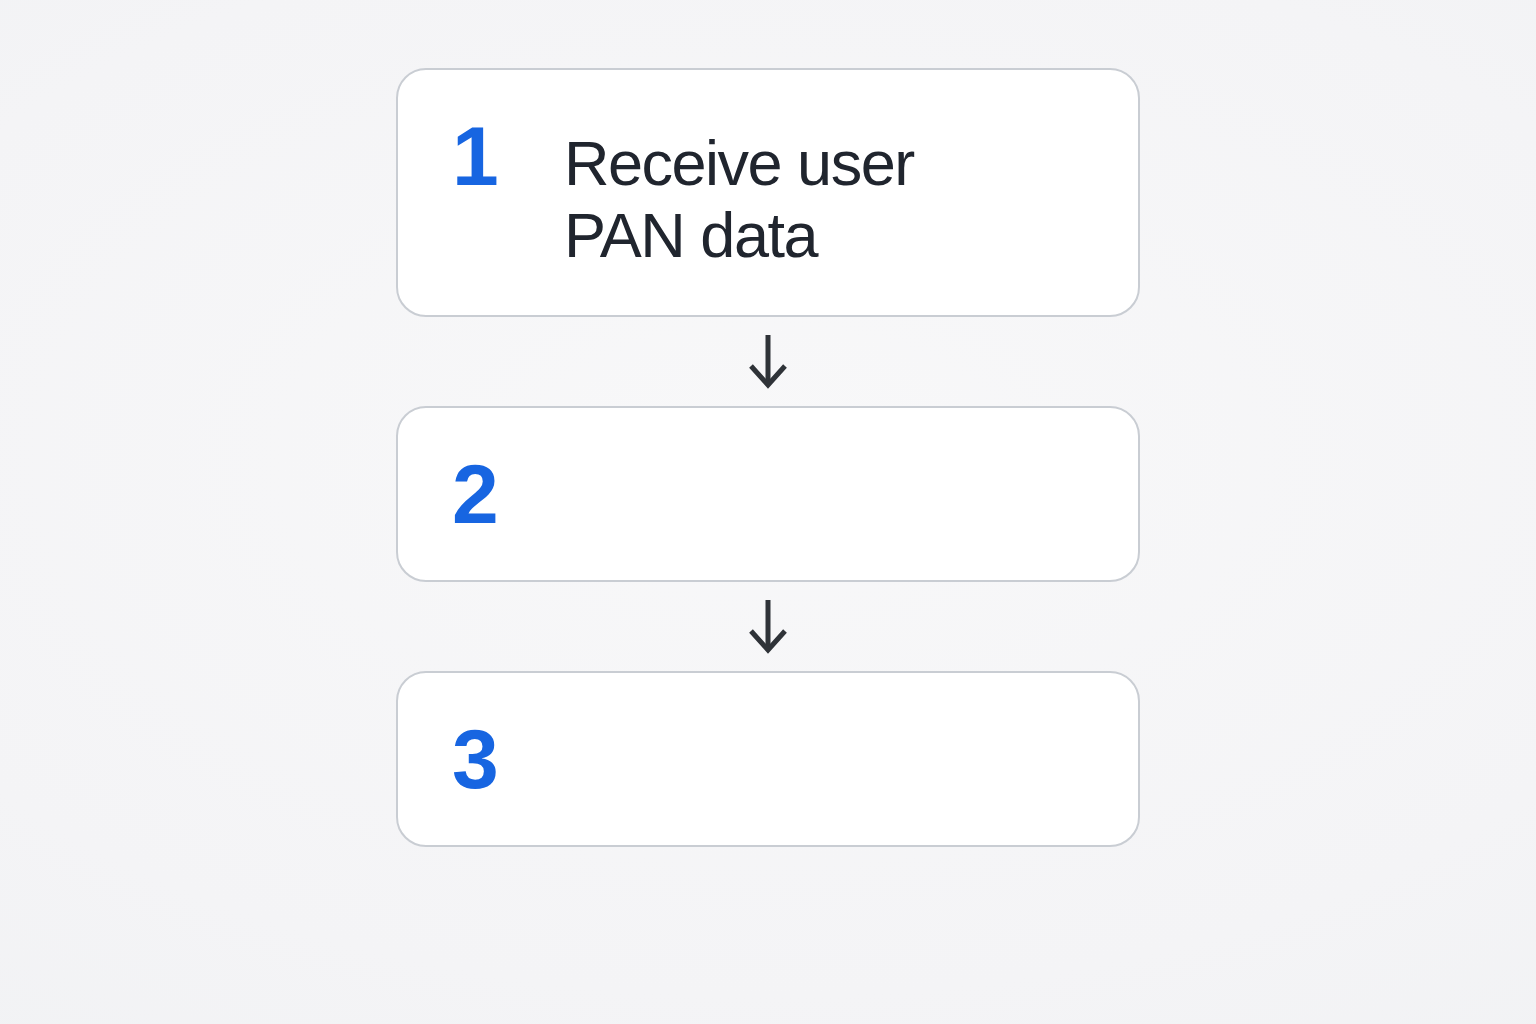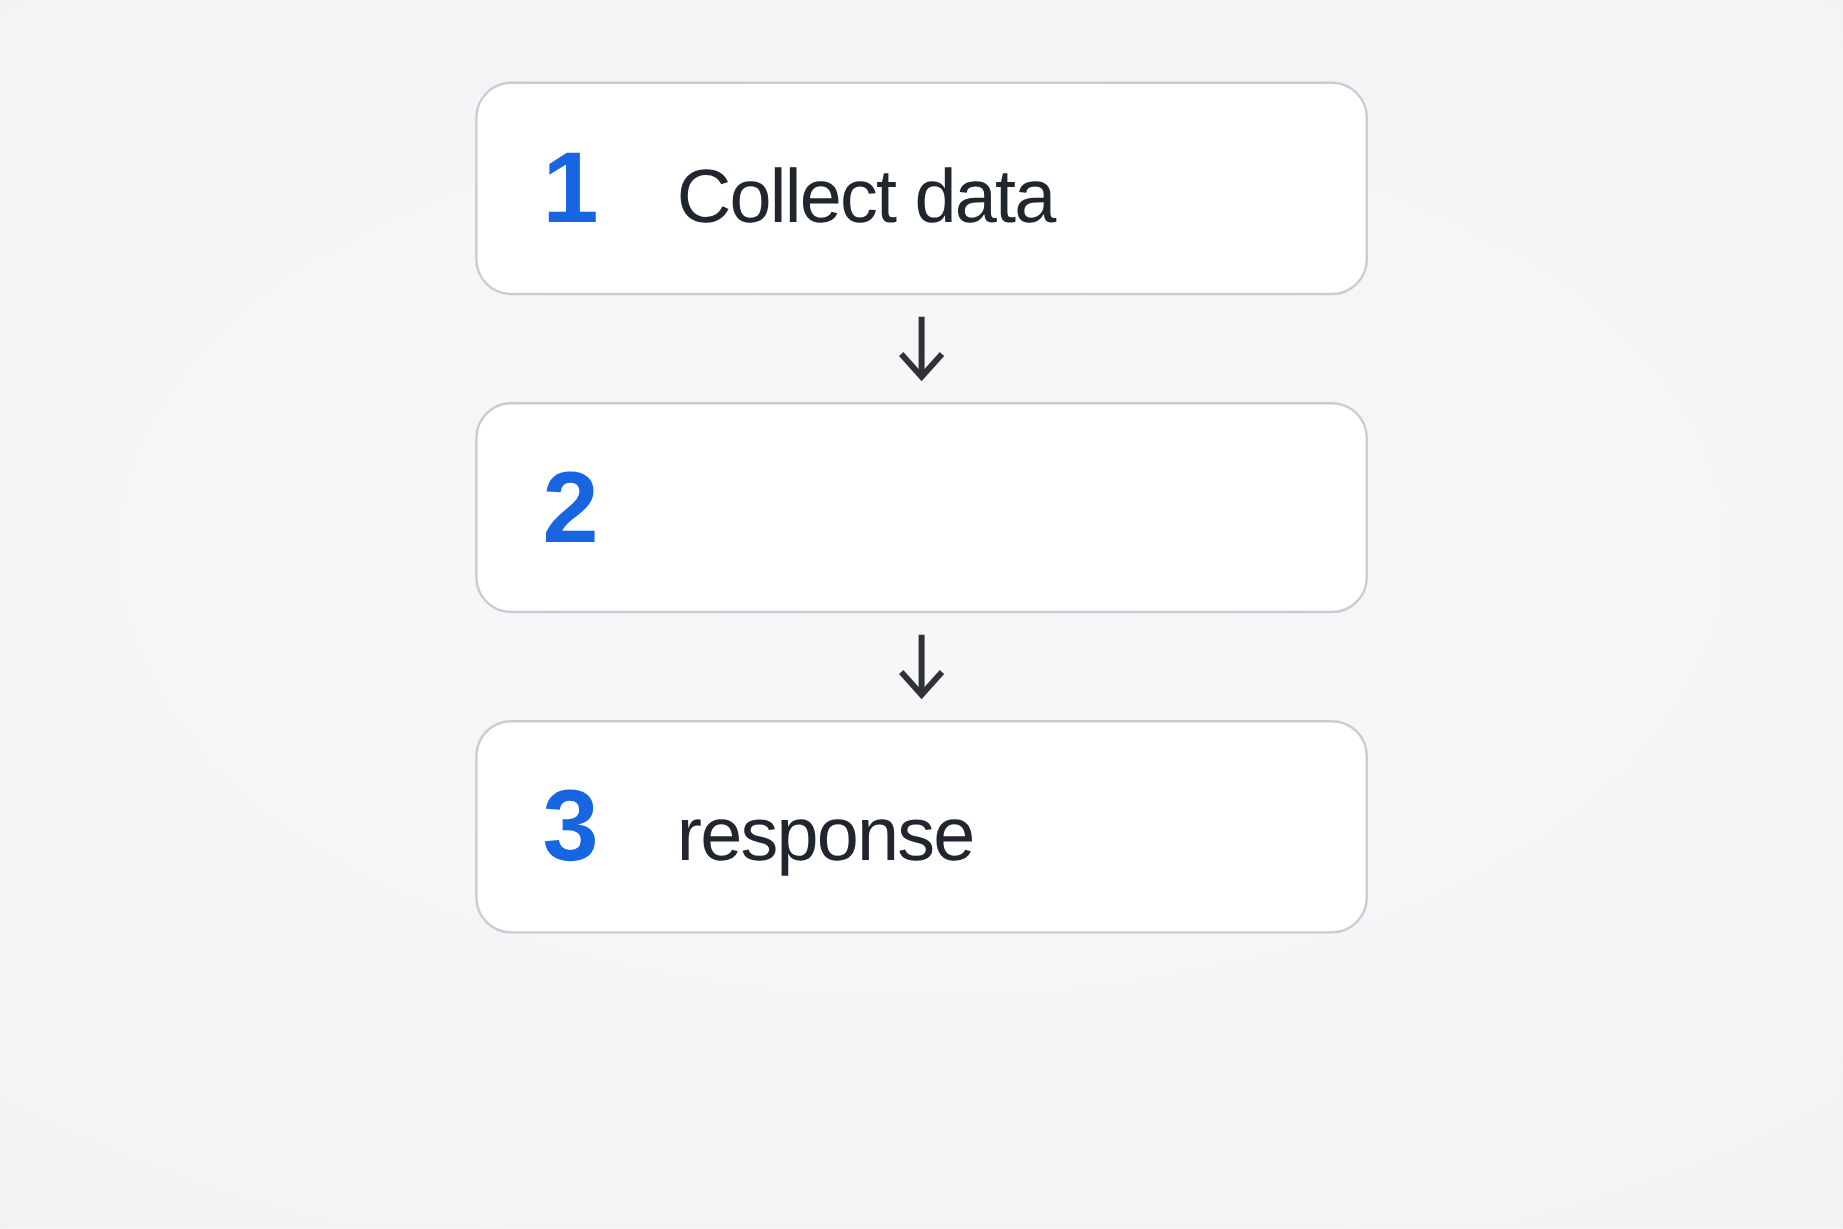--- a/index.html
+++ b/index.html
@@ -55,21 +55,22 @@
 </style>
 </head>
 <body>
 
 <div class="canvas">
   <div class="flow">
 
     <div class="step">
       <span class="step-num">1</span>
       <div class="step-label">
-        <div class="line">Collect data</div>
+        <div class="line">Receive user</div>
+        <div class="line">PAN data</div>
       </div>
     </div>
 
     <div class="arrow-row">
       <svg width="44" height="60" viewBox="0 0 44 60">
         <path d="M22 3 L22 51" stroke="#2f3338" stroke-width="5" fill="none"></path>
         <path d="M5 34 L22 53 L39 34" stroke="#2f3338" stroke-width="5" fill="none" stroke-linejoin="miter"></path>
       </svg>
     </div>
 
@@ -80,18 +81,17 @@
     <div class="arrow-row">
       <svg width="44" height="60" viewBox="0 0 44 60">
         <path d="M22 3 L22 51" stroke="#2f3338" stroke-width="5" fill="none"></path>
         <path d="M5 34 L22 53 L39 34" stroke="#2f3338" stroke-width="5" fill="none" stroke-linejoin="miter"></path>
       </svg>
     </div>
 
     <div class="step">
       <span class="step-num">3</span>
       <div class="step-label">
-        <div class="line">response</div>
       </div>
     </div>
 
   </div>
 </div>
 
 </body></html>

